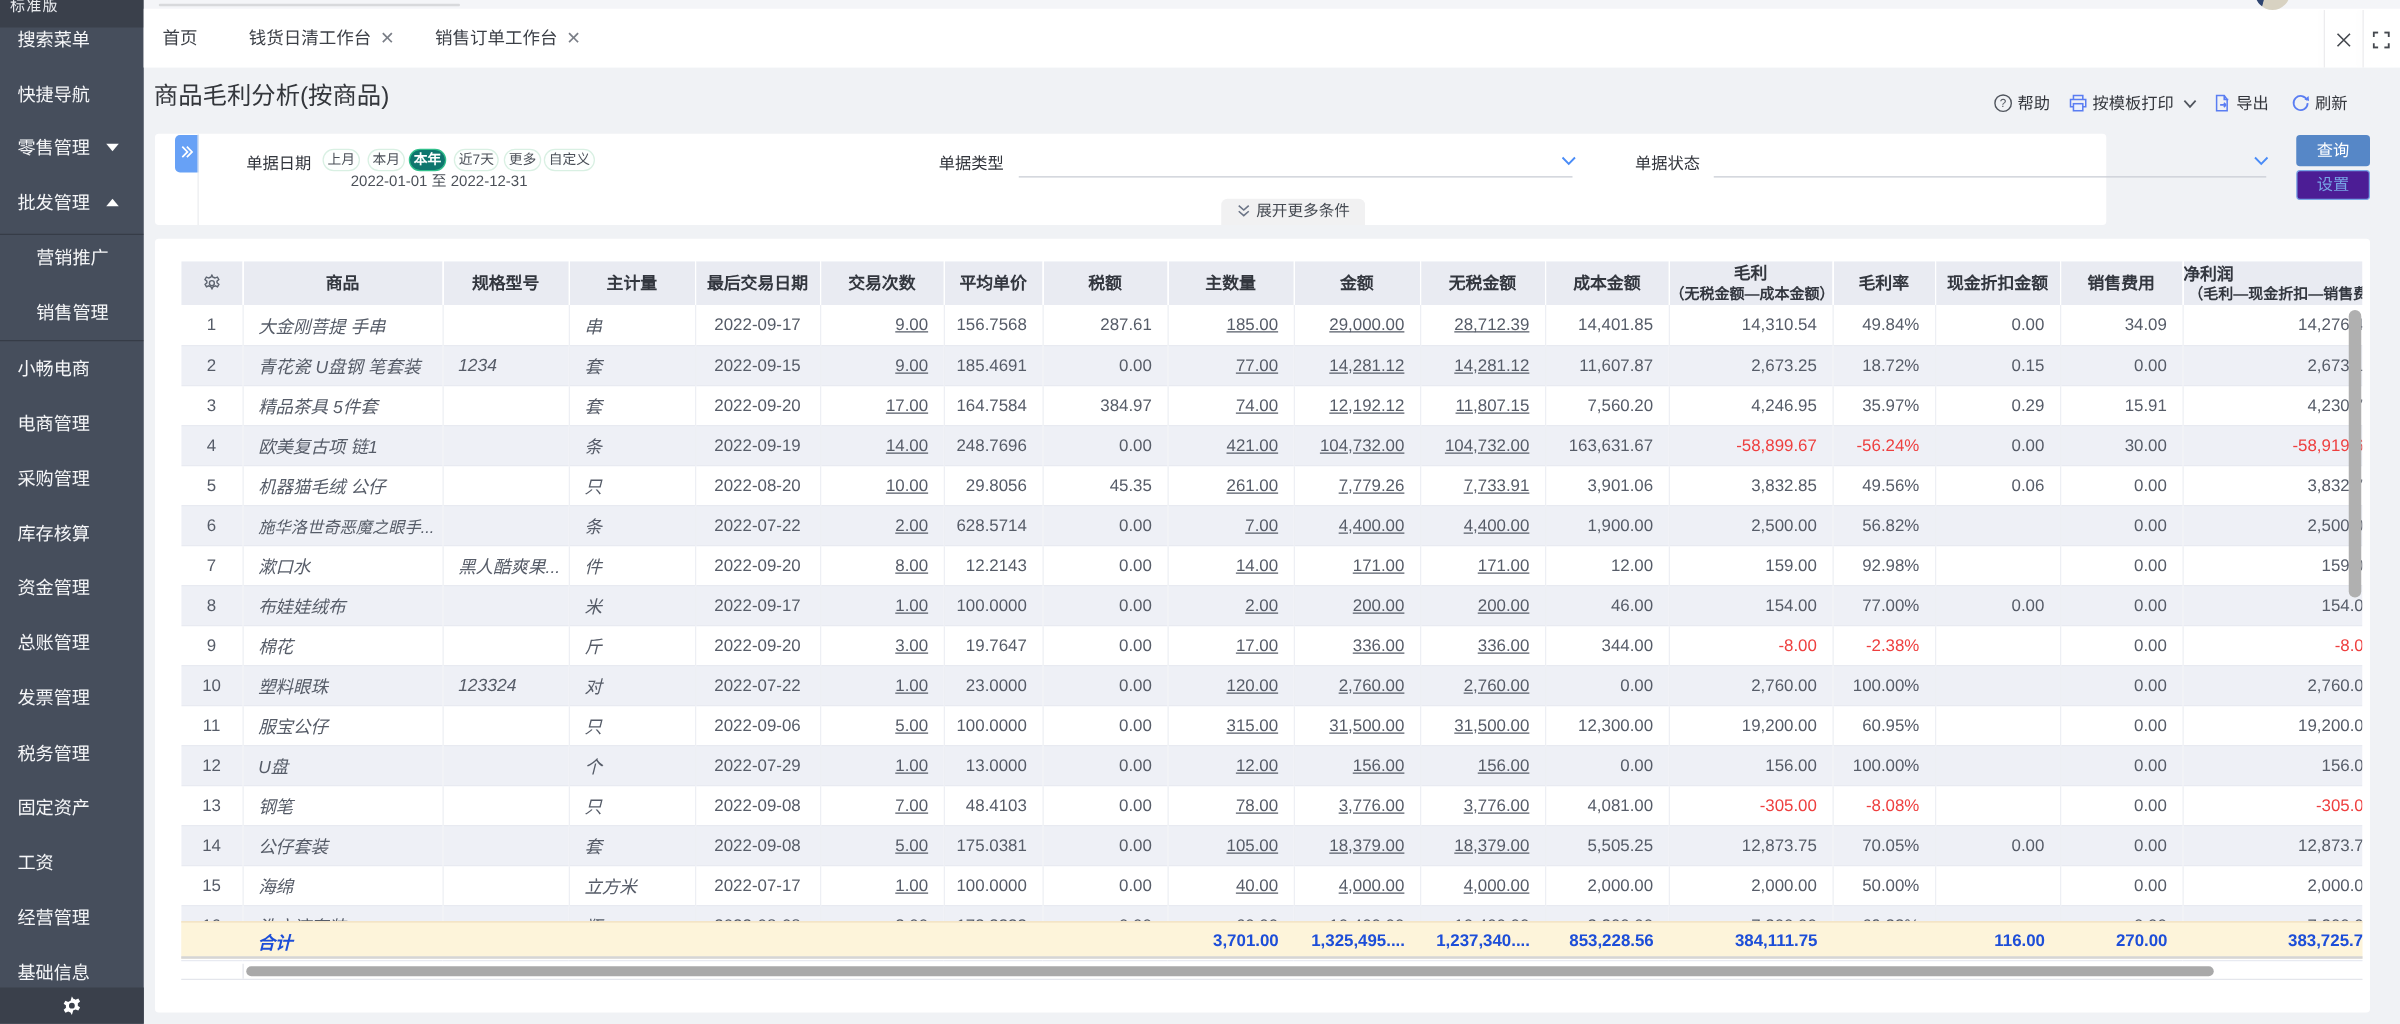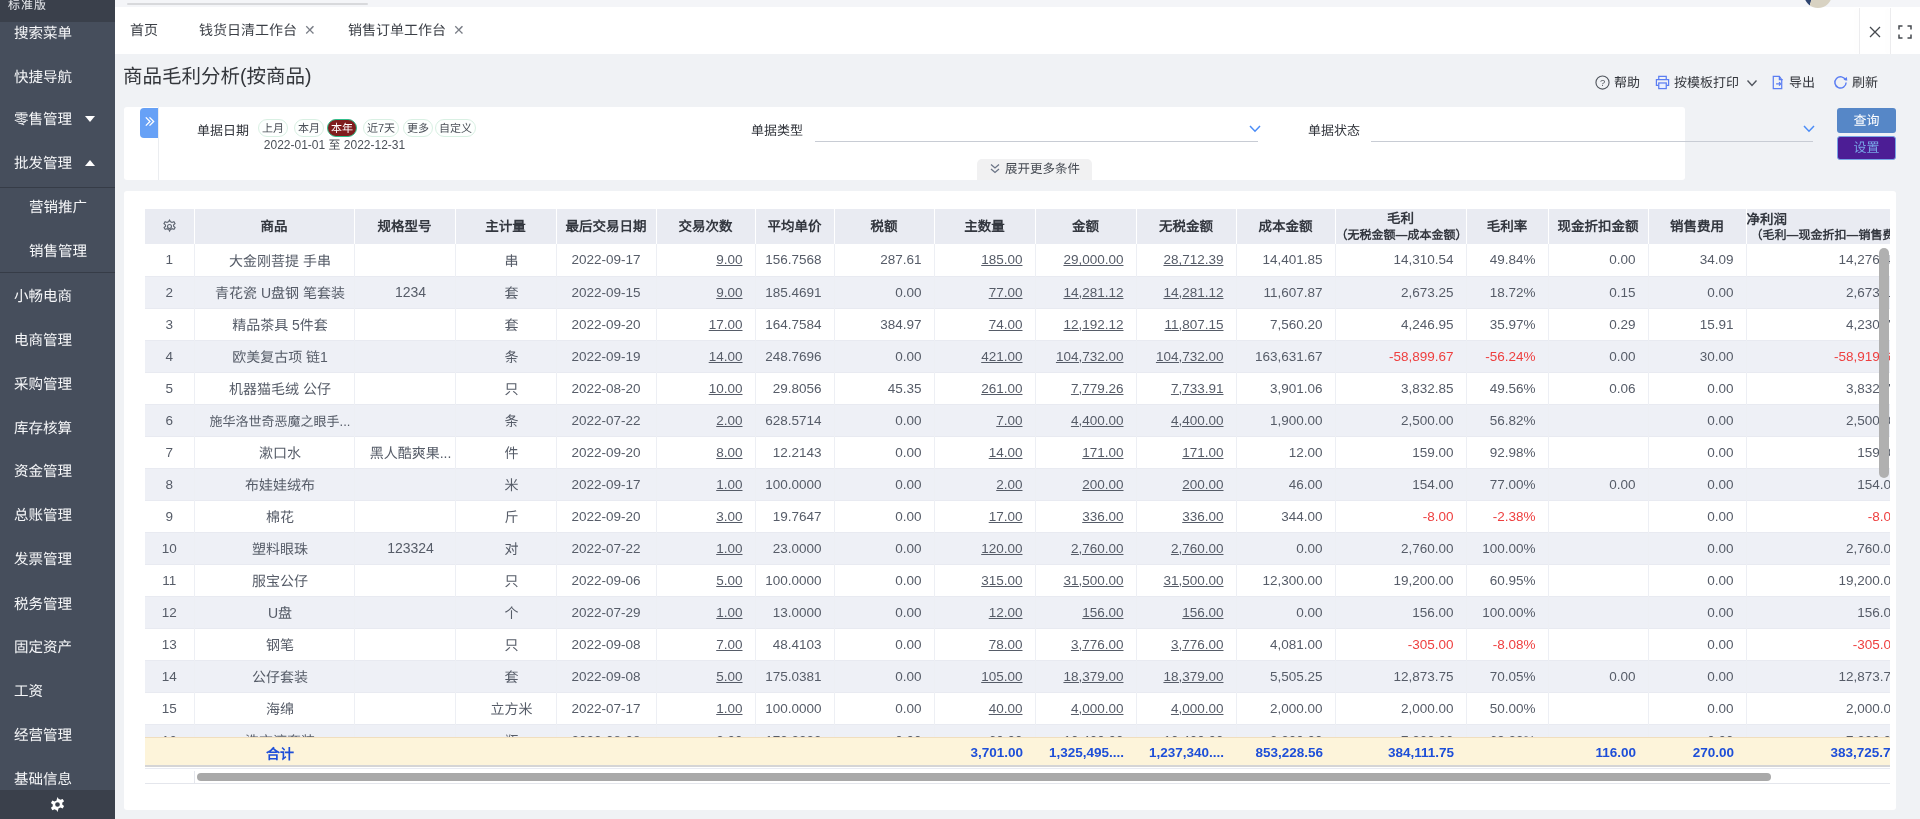--- a/index.html
+++ b/index.html
@@ -35,43 +35,43 @@
 #fcard { position:absolute; left:124px; top:107px; width:1561px; height:73px; background:#fff; border-radius:3px; }
 #tcard { position:absolute; left:124px; top:191px; width:1772px; height:619px; background:#fff; border-radius:3px; }
 
 #collapse { position:absolute; left:16px; top:1px; width:19px; height:30px; background:#67a1f6; border-radius:4px 0 0 4px;
   color:#fff; text-align:center; }
 #collapse svg { margin-top:8px; }
 #fdivider { position:absolute; left:34px; top:0; width:1px; height:73px; background:#ebedf0; }
 .flabel { position:absolute; top:14px; height:20px; line-height:20px; font-size:13px; color:#31343b; }
 .pill { position:absolute; top:12px; height:18px; line-height:16px; border:1px solid #d9f0e3; background:#fdfffe;
   border-radius:9px; font-size:11px; color:#4b5058; padding:0 3px; }
-.pill.on { background:#7f1d1d; border-color:#31bf8b; color:#fff; }
-#fdate { position:absolute; left:123px; top:28px; font-size:12px; color:#4b5058; width:175px; text-align:center; }
+.pill.on { background:#0f766e; border-color:#31bf8b; color:#fff;font-weight:bold; }
+#fdate { position:absolute; left:123px; top:28px; font-size:12px; color:#4b5058; width:175px; text-align:right; }
 .uline { position:absolute; top:34px; height:1px; background:#c8ccd4; }
 .fchev { position:absolute; top:16px; }
 #qbtn { position:absolute; left:1713px; top:1px; width:59px; height:25px; background:#5687c7; border-radius:3px;
   color:#fff; font-size:13px; text-align:center; line-height:25px; }
 #sbtn { position:absolute; left:1713px; top:29px; width:59px; height:24px; background:#4c1d95; border:1px solid #77a4e6;
   border-radius:3px; color:#77a4e6; font-size:13px; text-align:center; line-height:22px; }
 #morebtn { position:absolute; left:853px; top:52px; width:115px; height:21px; background:#f1f1f2; border-radius:5px 5px 0 0;
   font-size:12.5px; color:#454a52; text-align:center; line-height:21px; }
 #morebtn svg { vertical-align:-2px; margin-right:4px; }
 
 #twrap { position:absolute; left:21px; top:18px; width:1745px; height:528px; overflow:hidden; }
 table { border-collapse:collapse; table-layout:fixed; width:1745px; }
 td,th { font-size:13.5px; color:#565c68; height:32px; padding:0; overflow:hidden; white-space:nowrap; }
 th { height:35px; line-height:16px; background:#e9ebf2; color:#33373f; font-weight:bold; border-left:1px solid #fff; }
 th:first-child { border-left:none; }
 tbody tr { border-bottom:1px solid #e8eaf1; }
 tbody td { border-right:1px solid #edeff4; }
 tbody td:last-child { border-right:none; }
 tbody tr:nth-child(even) { background:#eef0f6; }
 .tc { text-align:center; }
-.tl { text-align:center; padding-left:12px; font-size:14px; }
+.tl { text-align:left; padding-left:12px; font-size:14px;font-style:italic; }
 .tr { text-align:right; padding-right:12px; }
 .el { text-overflow:ellipsis; }
 .u { text-decoration:underline; }
 .neg { color:#ee3f3f; }
 th .sub { font-size:12px; font-weight:bold; line-height:14px; }
 .clipc { padding:0; }
 .clipin { width:152px; text-align:right; }
 #totrow { position:absolute; left:21px; top:546px; width:1745px; height:30px; background:#fdf4da;
   border-top:1px solid #f0debe; border-bottom:2px solid #d5d5d6; }
 #totrow td { font-weight:bold; color:#1d4ed8; border-right:none !important; height:30px; }

